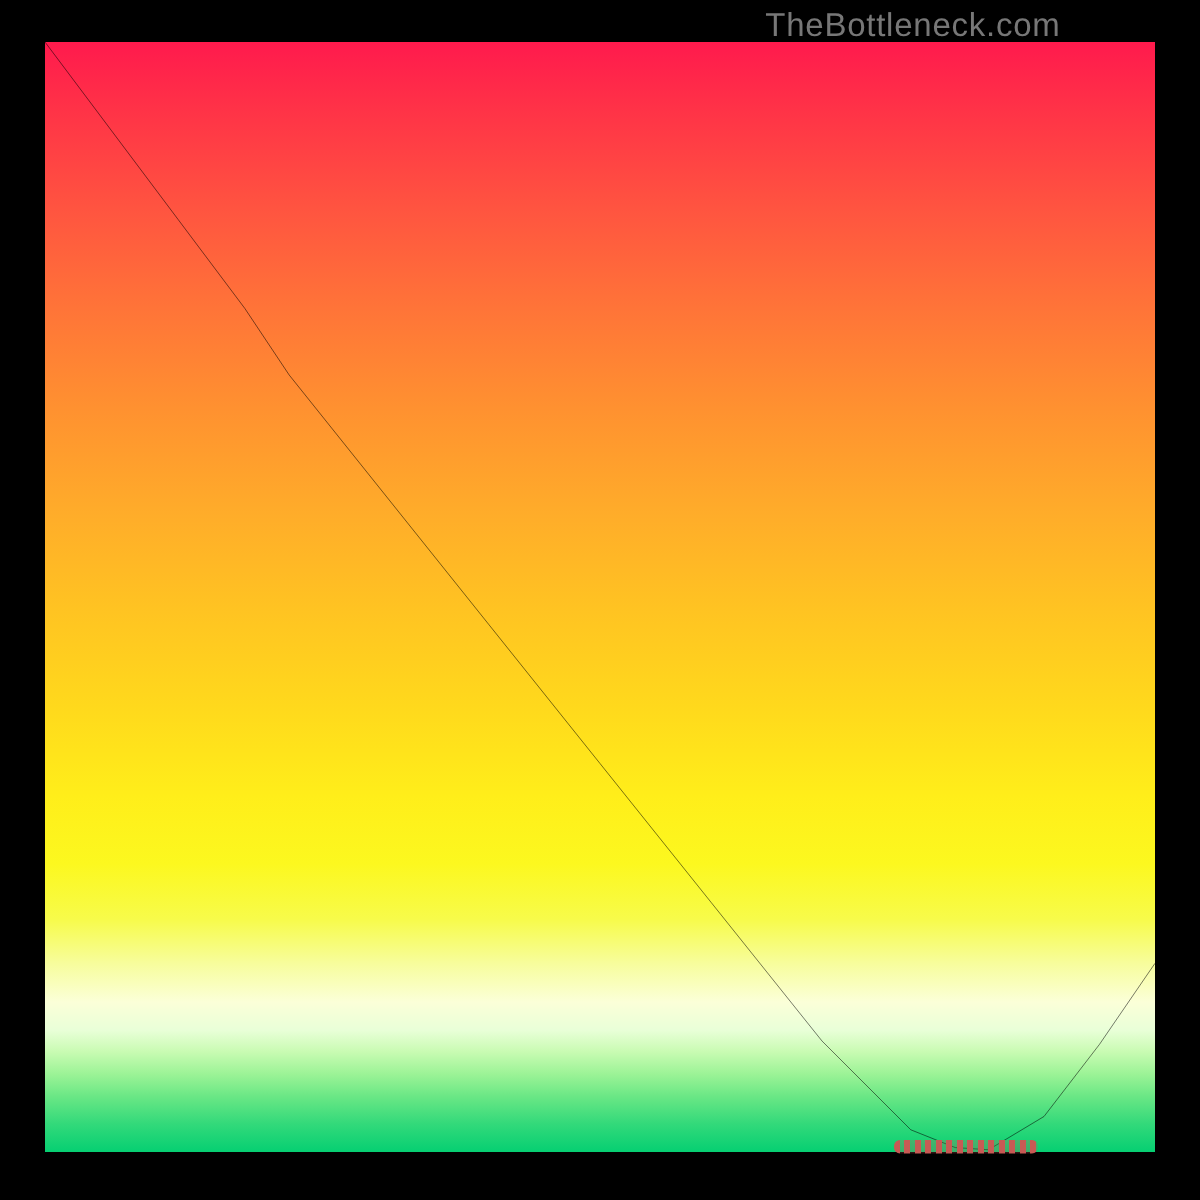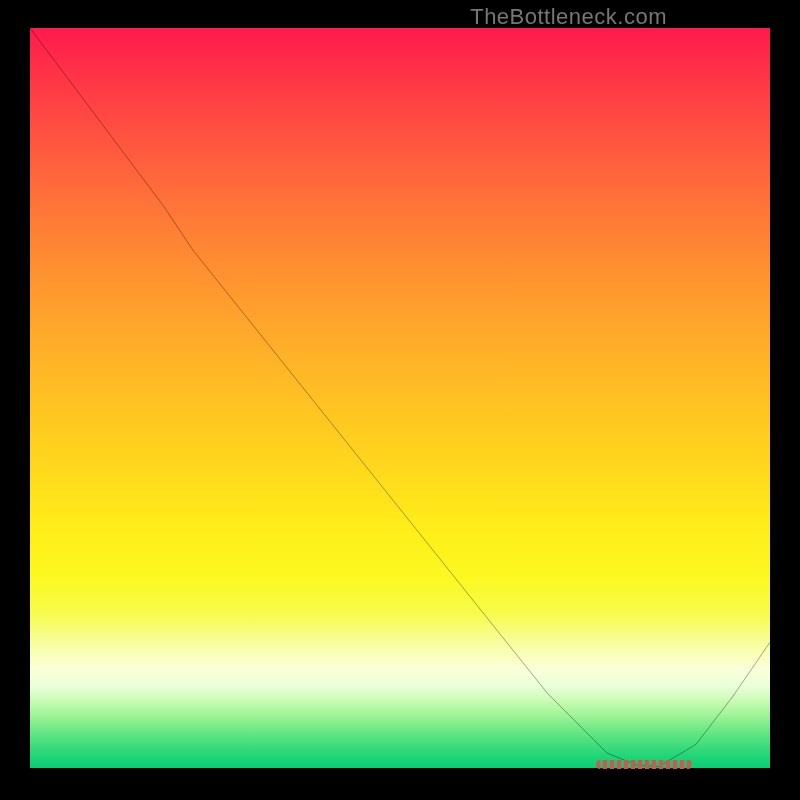--- a/index.html
+++ b/index.html
@@ -9,20 +9,21 @@
     height: 800px;
     background: #000;
     font-family: Arial, Helvetica, sans-serif;
     overflow: hidden;
   }
   .wrap {
     position: relative;
     width: 675px;
     height: 800px;
     background: #000;
+    padding-left: 40px;
   }
   .watermark {
     position: absolute;
     top: 4px;
     right: 8px;
     color: #777;
     font-size: 22px;
     font-weight: 500;
     letter-spacing: 0.5px;
     z-index: 5;

